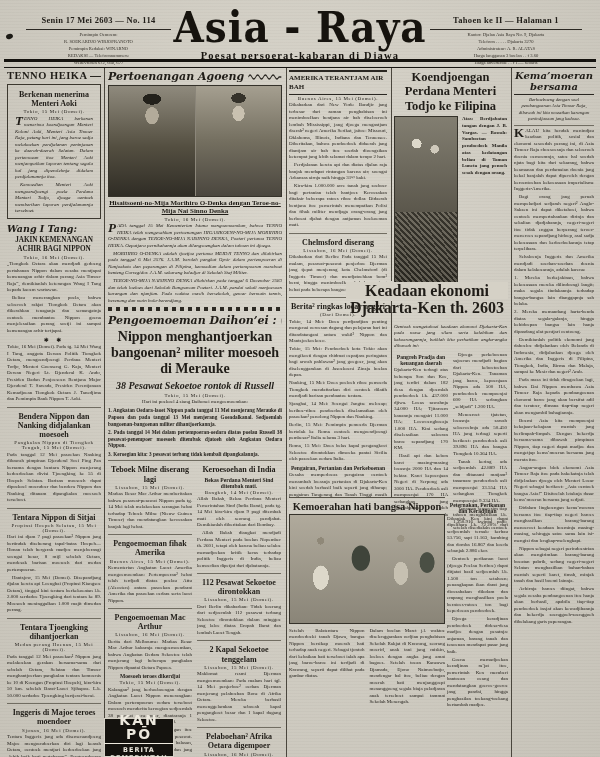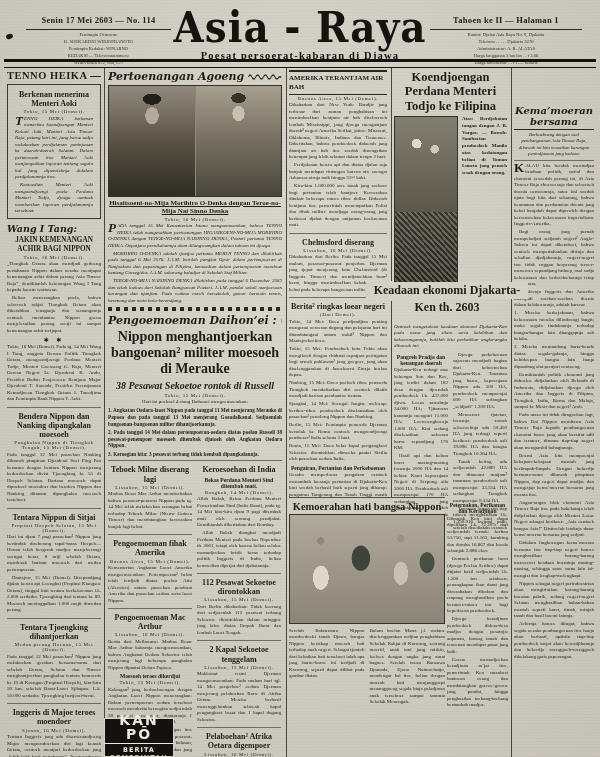--- a/index.html
+++ b/index.html
@@ -64,39 +64,39 @@
   .photorow{display:flex;gap:4px;}
   .todjo{width:62px;height:178px;border:1px solid #35322a;flex:none;}
   .tp-top{height:95px;background:
       radial-gradient(circle 8px at 35% 28%, #ddd8ca 0 60%, rgba(0,0,0,0) 61%),
       radial-gradient(circle 7px at 64% 34%, #cfc9bb 0 60%, rgba(0,0,0,0) 61%),
       linear-gradient(#827e71,#5b574c);}
   .tp-bot{height:83px;background:
       linear-gradient(rgba(80,76,66,0.45),rgba(40,38,32,0.45)),
       repeating-linear-gradient(47deg, #24221c 0 2px, #8a8578 2px 4px);}
   .tcap{font-size:5px;font-weight:bold;line-height:1.35;text-align:justify;}
-  .ecohead{position:absolute;left:366px;top:282px;width:162px;height:17px;background:#d5d1c6;
-    font-weight:bold;font-size:12px;line-height:17px;text-align:center;z-index:3;}
+  .ecohead{position:absolute;left:346px;top:282px;width:162px;height:17px;background:#d5d1c6;
+    font-weight:bold;font-size:16px;line-height:17px;text-align:center;z-index:3;}
   .ecobody{column-count:2;column-gap:5px;height:185px;overflow:hidden;margin-top:2px;}
   
   .gen{border-top:1px solid #555147;padding-top:2px;}
   .h10{font-weight:bold;font-size:10.5px;text-align:center;margin:1px 0 2px;}
   .gen-photo{height:108px;border:1px solid #35322a;background:
       radial-gradient(circle 6px at 20% 24%, #8f8878 0 60%, rgba(0,0,0,0) 61%),
       radial-gradient(ellipse 13px 20px at 20% 58%, #ddd8ca 0 60%, rgba(0,0,0,0) 61%),
       radial-gradient(ellipse 16px 22px at 46% 40%, #3f443a 0 55%, rgba(0,0,0,0) 60%),
       radial-gradient(circle 6px at 72% 22%, #9a9383 0 60%, rgba(0,0,0,0) 61%),
       radial-gradient(ellipse 12px 19px at 72% 54%, #c6c0b1 0 60%, rgba(0,0,0,0) 61%),
       radial-gradient(ellipse 13px 18px at 89% 44%, #4a4f44 0 55%, rgba(0,0,0,0) 60%),
       linear-gradient(#b0aa9c,#8a8578);}
   .gencaps{display:flex;gap:5px;margin-top:2px;}
   .gencaps div{width:76px;}
   
   .c5title{font-family:"DejaVu Serif",serif;font-style:italic;font-weight:bold;font-size:10px;text-align:center;
-    border-bottom:1px solid #2a2722;padding-bottom:2px;margin-top:35px;}
+    border-bottom:1px solid #2a2722;padding-bottom:2px;}
   .c5intro{font-style:italic;font-size:4.8px;line-height:1.35;text-align:center;border-bottom:1px solid #716d62;padding:2px 0;margin-bottom:2px;}
   
   .kanpo{position:absolute;left:104px;top:718px;width:70px;height:39px;background:#14120e;z-index:4;
     display:flex;flex-direction:column;justify-content:center;box-shadow:0 0 0 1px #d6d2c7 inset;}
   .kp1{font-family:"DejaVu Sans",sans-serif;font-weight:bold;font-size:14px;color:#ece8dd;text-align:center;letter-spacing:2px;line-height:1;}
   .kp2{font-family:"DejaVu Sans",sans-serif;font-weight:bold;font-size:6.5px;color:#ece8dd;text-align:center;letter-spacing:1px;margin-top:2px;border-top:1px solid #ece8dd;padding-top:2px;}
   .flour{flex:1;height:8px;}
 </style>
 </head>
 <body>
@@ -146,21 +146,21 @@
     <div class="script">Wang I Tang:</div>
     <div>
       <div class="h7">JAKIN KEMENANGAN ACHIR BAGI NIPPON</div>
       <div class="dl">Tokio, 16 Mei (Domei).</div>
       <p class="bd">„Tiongkok Oetara akan mendjadi gedoeng pertahanan Nippon dalam oesaha mentjapai kemenangan achir dalam perang Asia Timoer Raja”, demikianlah keterangan Wang I Tang kepada kaoem wartawan.</p>
       <p class="bd ind">Beliau menerangkan poela, bahwa seloeroeh rakjat Tiongkok Oetara akan dikerahkan tenaganja dan semangatnja oentoek membantoe Nippon goena menjelesaikan perang soetji ini sampai kemenangan achir tertjapai.</p>
       <div class="sep">✱  ✱</div>
       <p class="bd">Tokio, 16 Mei (Domei). Pada tg. 14 Mei Wang I Tang, anggota Dewan Politik Tiongkok Oetara, mengoendjoengi Perdana Menteri Todjo, Menteri Goenseng G. Kaja, Menteri Dewan Negeri Lt. Djenderal K. Ando, Presiden Badan Penjoesoen Rentjana Major Djenderal T. Sawada, Presiden Perentjanaan Kemadjoean Tiongkok Oetara J. Tanedjima dan Pemimpin Bank Nippon T. Aoki.</p>
     </div>
     <div class="art">
-      <div class="h8">Bendera Nippon dan Nanking dipangkalan moesoeh</div>
+      <div class="h8">Bendera Nippon dan Nanking didjalankan moesoeh</div>
       <div class="dl">Pangkalan Nippon di Tiongkok Tengah, 15 Mei (Domei).</div>
       <p class="bd">Pada tanggal 12 Mei pasoekan Nanking dibawah pimpinan Djenderal Soei Ping Pan bersama dengan bentara Nippon menjerang kedoedoekan divisi Tjoengking ke 55 di Hoepeh Selatan. Barisan moesoeh dapat dipoekoel moendoer dan bendera Nippon dan Nanking ditanam dipangkalan moesoeh terseboet.</p>
     </div>
     <div class="art">
       <div class="h8">Tentara Nippon di Sitjai</div>
       <div class="dl">Propinsi Hoepeh Selatan, 15 Mei (Domei).</div>
       <p class="bd">Hari ini djam 7 pagi pasoekan² Nippon jang bertindak diseberang tapal-batas Hoepeh—Honan telah bergerak madjoe menjeberangi soengai besar, 8 mijl sebelah Oetara, mendesak barisan moesoeh dari medan pertempoeran.</p>
       <p class="bd ind">Hantsjow, 15 Mei (Domei). Disepandjang djalan kereta api Loenghai (Propinsi Kiangsoe Oetara), tinggal kini tentara berkekoeatan l.k. 2.000 serdadoe Tjoengking dari tentara ke 89. Moesoeh meninggalkan 1.000 majit dimedan perang.</p>
     </div>
     <div class="art">

